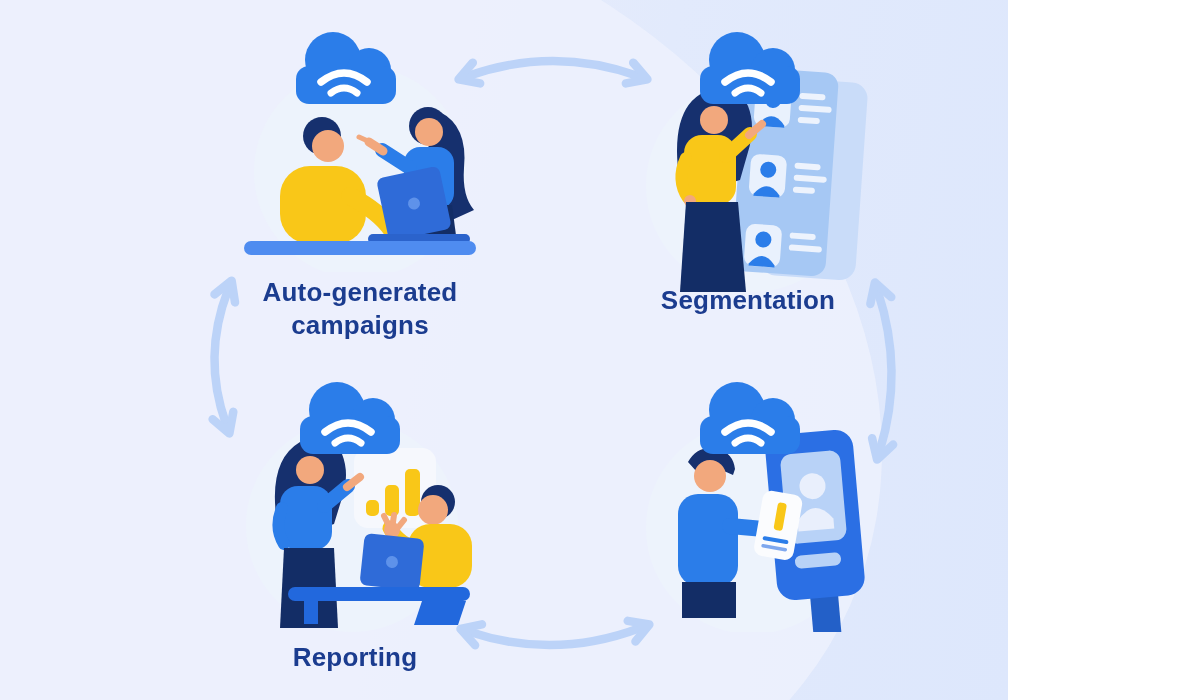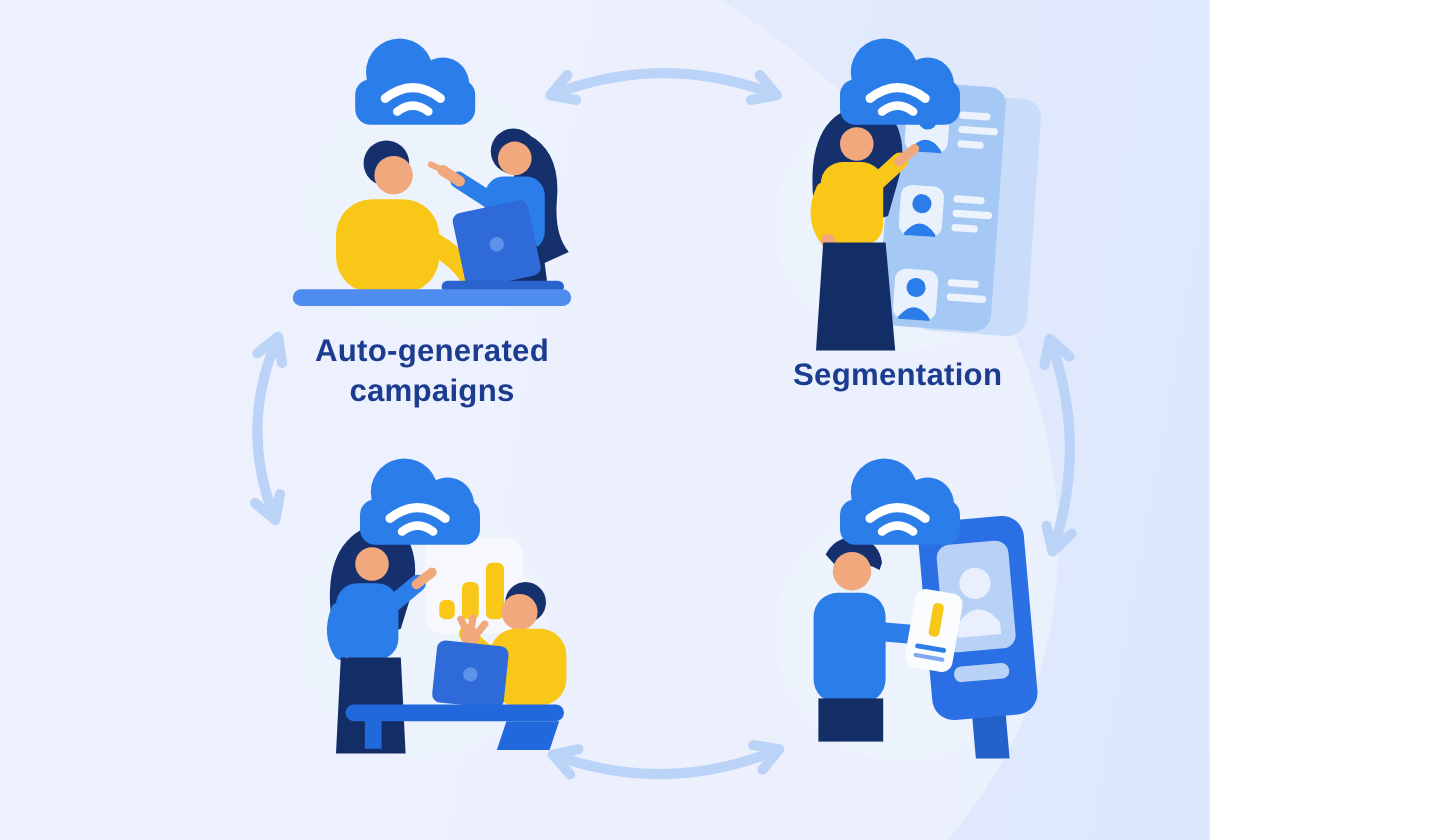--- a/index.html
+++ b/index.html
@@ -203,17 +203,18 @@
   <svg class="arrow" style="left:190px;top:274px" width="58" height="166" viewBox="0 0 58 166">
     <path d="M38 16 Q12 83 36 150" fill="none" stroke="#bcd3f8" stroke-width="8.5" stroke-linecap="round" marker-start="url(#arrowhead)" marker-end="url(#arrowhead)"></path>
   </svg>
 
   <svg class="arrow" style="left:858px;top:276px" width="58" height="190" viewBox="0 0 58 190">
     <path d="M20 16 Q46 95 22 174" fill="none" stroke="#bcd3f8" stroke-width="8.5" stroke-linecap="round" marker-start="url(#arrowhead)" marker-end="url(#arrowhead)"></path>
   </svg>
 
   <div class="node-label" style="left:230px;top:276px;width:260px">Auto-generated campaigns</div>
 
-  <div class="node-label" style="left:598px;top:296px;width:300px">Segmentation</div>
-
+  <div class="node-label" style="left:598px;top:284px;width:300px">Segmentation</div>
+
+  <div class="node-label" style="left:225px;top:641px;width:260px">Reporting</div>
 
 
 </div>
 
 </body></html>

